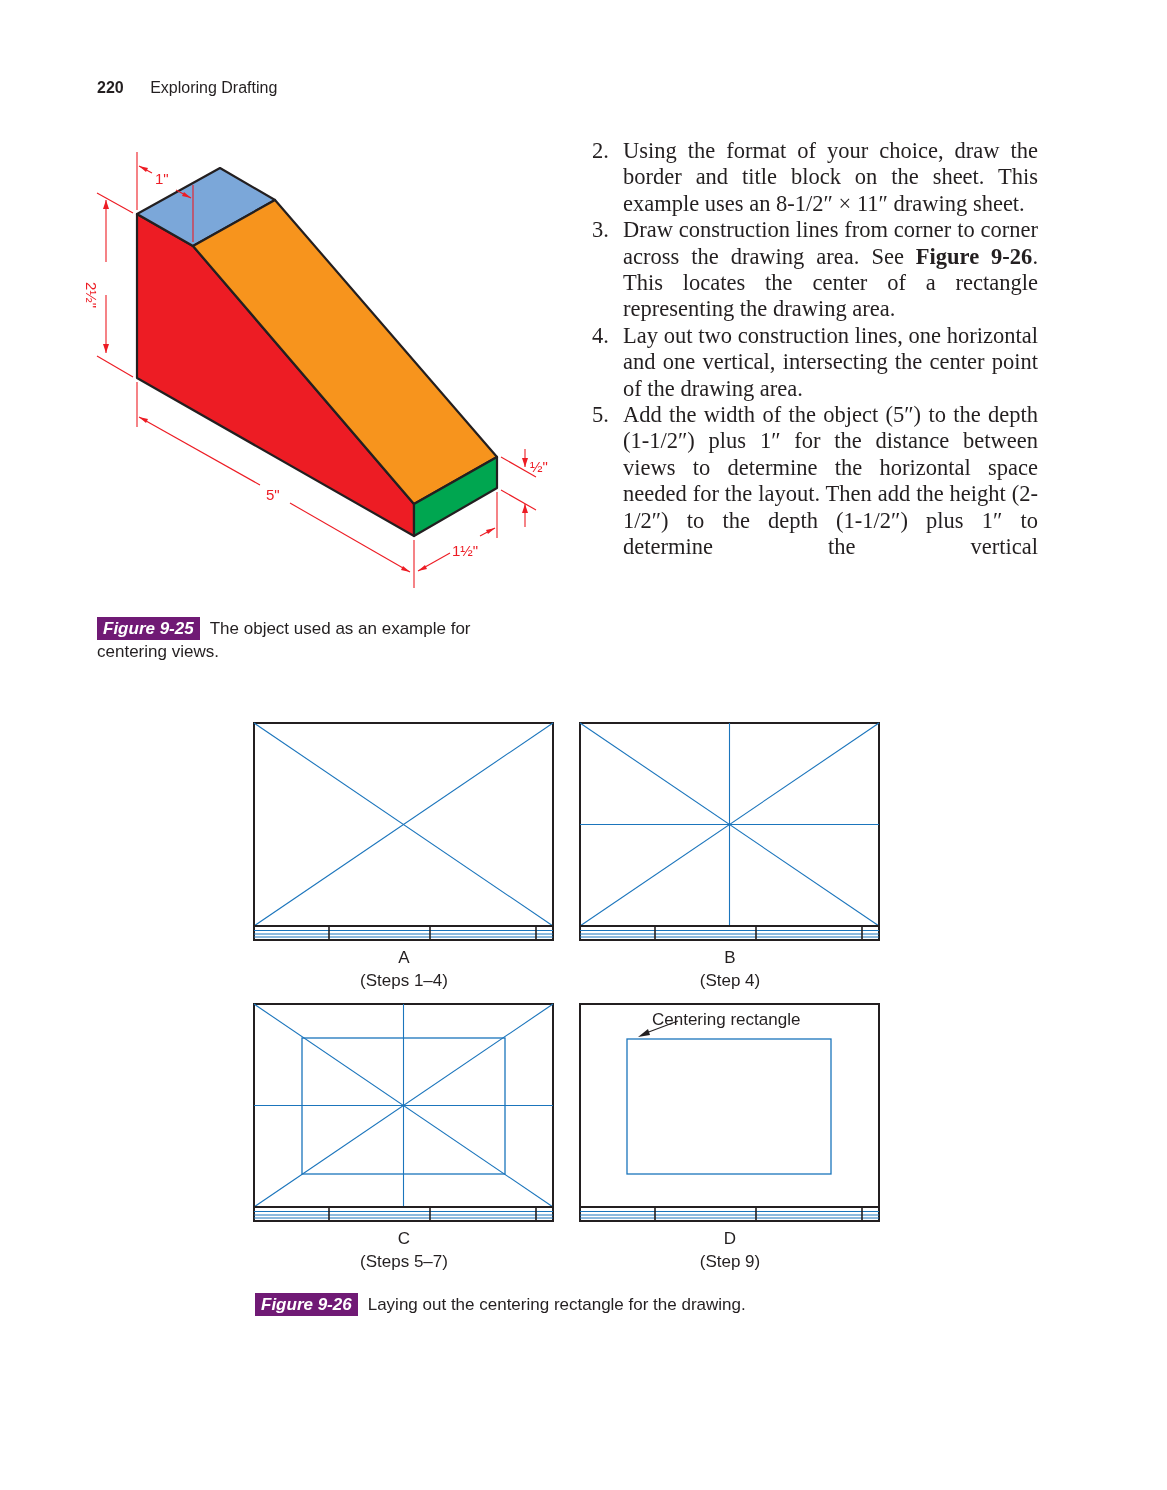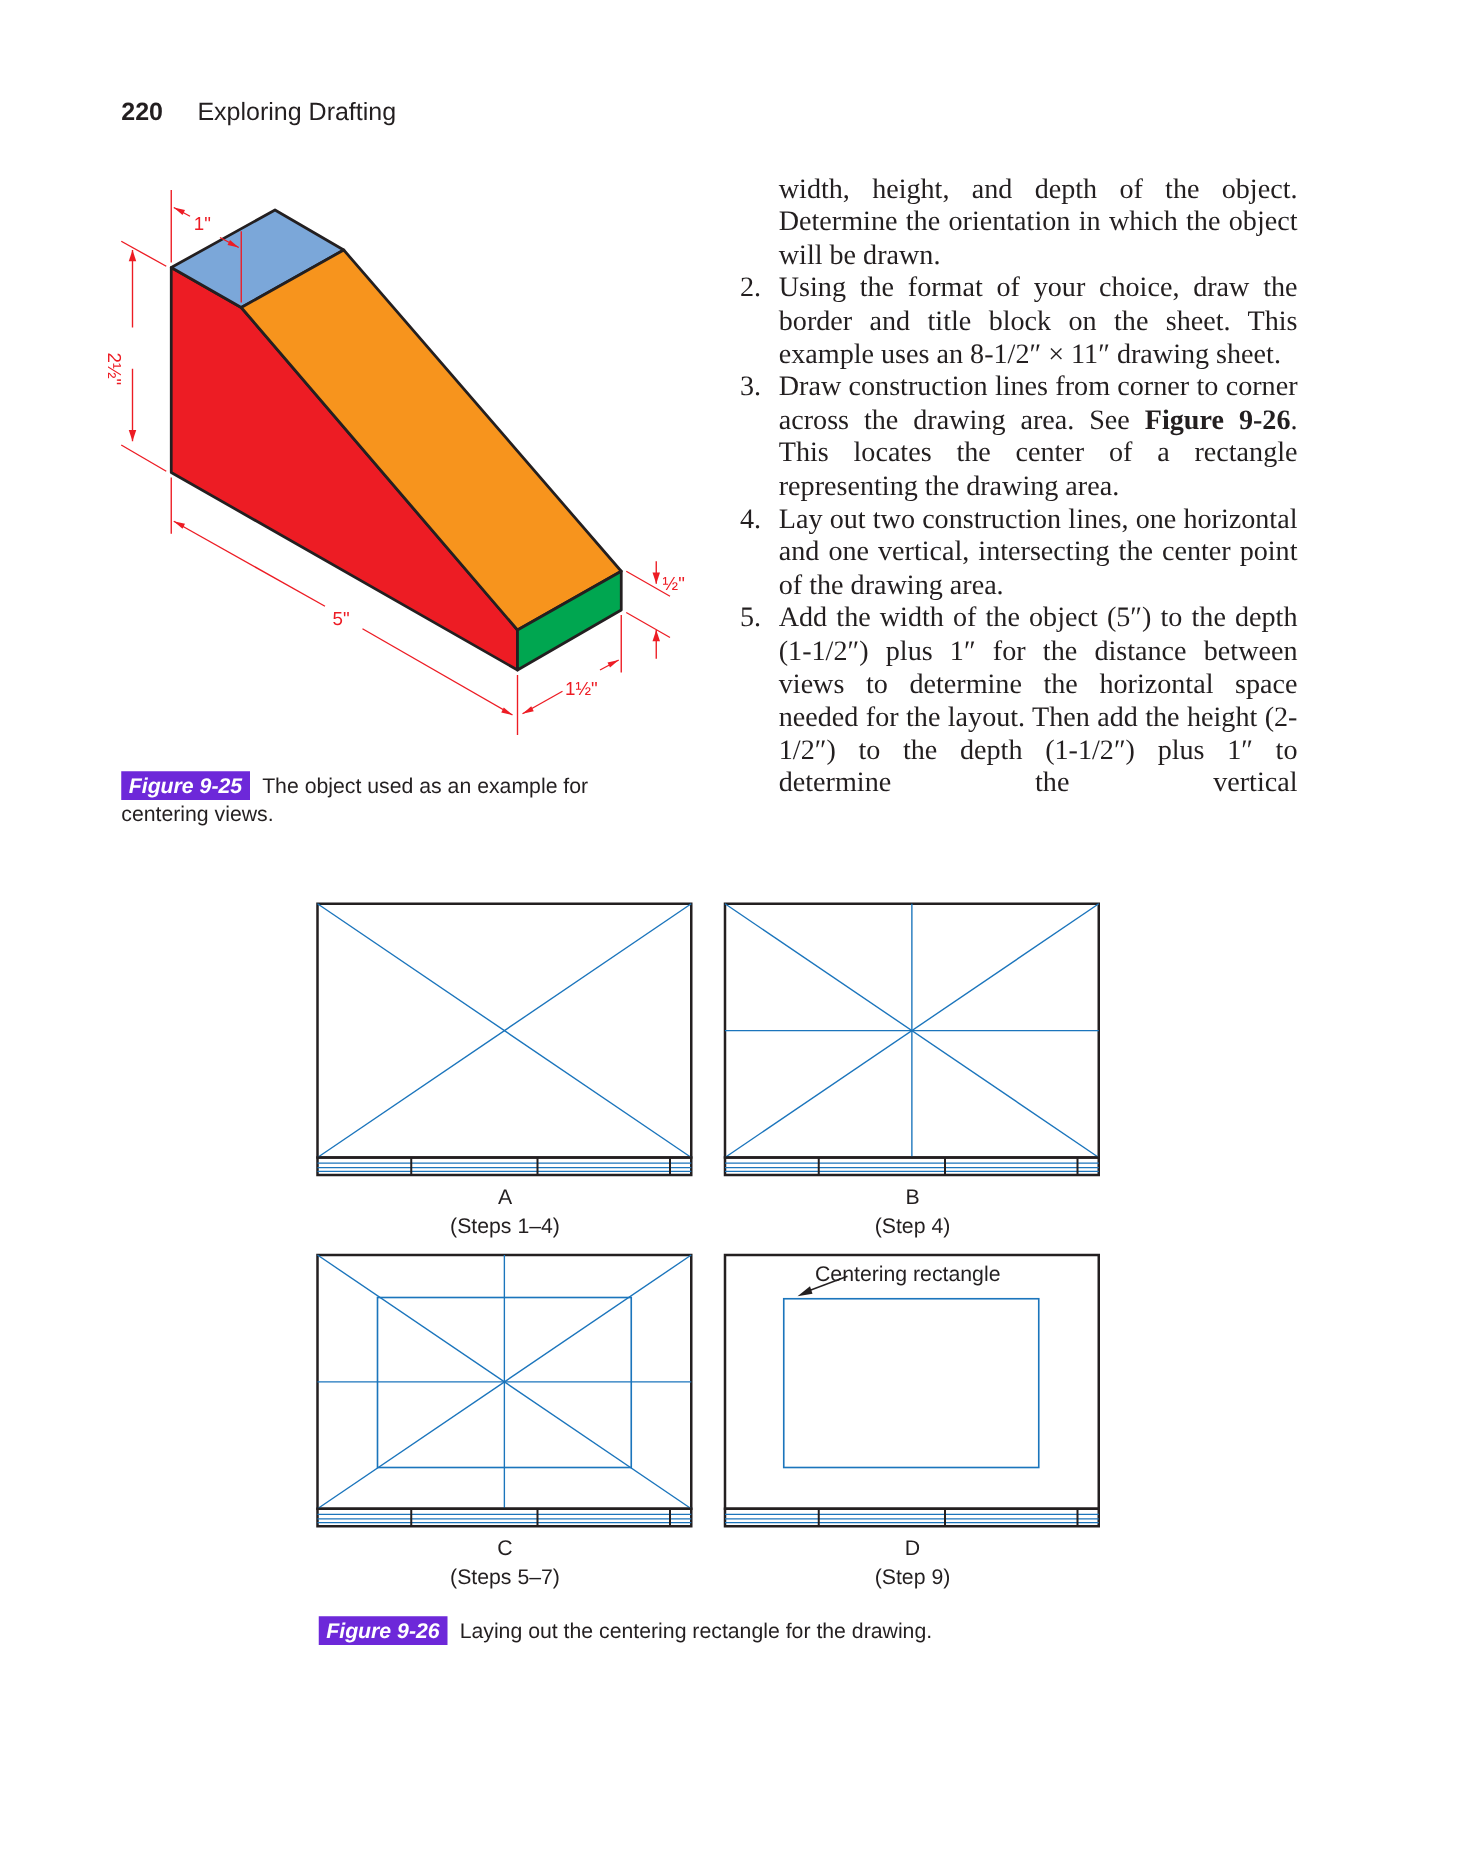--- a/index.html
+++ b/index.html
@@ -1,21 +1,21 @@
 <!DOCTYPE html>
 <html><head>
 <meta charset="utf-8">
 <style>
   html, body { margin: 0; padding: 0; background: #ffffff; }
   body { width: 1167px; height: 1490px; position: relative; overflow: hidden; }
-  .running-head { position: absolute; left: 97px; top: 79px; font-family: "Liberation Sans", sans-serif; font-size: 20px; color: #231f20; }
+  .running-head { position: absolute; left: 97px; top: 79px; font-family: "Liberation Sans", sans-serif; font-size: 16px; color: #231f20; }
   .running-head .pgnum { font-weight: bold; margin-right: 22px; }
   .fig25 { position: absolute; left: 0; top: 0; width: 600px; height: 600px; }
   .caption { position: absolute; font-family: "Liberation Sans", sans-serif; font-size: 17px; color: #231f20; line-height: 23px; }
-  .caption .figtag { display: inline-block; background: #6d28d9; color: #ffffff; font-weight: bold; font-style: italic; padding: 0 6px; margin-right: 10px; line-height: 23px; }
+  .caption .figtag { display: inline-block; background: #701a75; color: #ffffff; font-weight: bold; font-style: italic; padding: 0 6px; margin-right: 10px; line-height: 23px; }
   .cap25 { left: 97px; top: 617px; width: 430px; }
   .cap26 { left: 255px; top: 1293px; width: 700px; }
   .body-text { position: absolute; left: 590px; top: 138px; width: 448px; font-family: "Liberation Serif", serif; font-size: 22.5px; line-height: 26.4px; color: #231f20; }
   .body-text p { margin: 0; text-align: justify; text-align-last: justify; }
   .body-text .cont { padding-left: 33px; }
   .body-text .step { position: relative; padding-left: 33px; }
   .body-text .step .num { position: absolute; left: 2px; top: 0; }
   .body-text .last { text-align-last: left; }
   .body-text b { font-weight: bold; }
   .fig26 { position: absolute; left: 0; top: 0; width: 1167px; height: 1490px; pointer-events: none; }
@@ -83,21 +83,20 @@
     <text x="452" y="556">1½"</text>
     <text x="530" y="472">½"</text>
   </g>
 </svg>
 
 <div class="caption cap25">
   <span class="figtag">Figure 9-25</span><span>The object used as an example for centering views.</span>
 </div>
 
 <div class="body-text">
-  <p class="cont last">width, height, and depth of the object. Determine the orientation in which the object will be drawn.</p>
   <p class="step last">
     <span class="num">2.</span><span>Using the format of your choice, draw the border and title block on the sheet. This example uses an 8-1/2″ × 11″ drawing sheet.</span>
   </p>
   <p class="step last">
     <span class="num">3.</span><span>Draw construction lines from corner to corner across the drawing area. See </span><b>Figure 9-26</b><span>. This locates the center of a rectangle representing the drawing area.</span>
   </p>
   <p class="step last">
     <span class="num">4.</span><span>Lay out two construction lines, one horizontal and one vertical, intersecting the center point of the drawing area.</span>
   </p>
   <p class="step">

